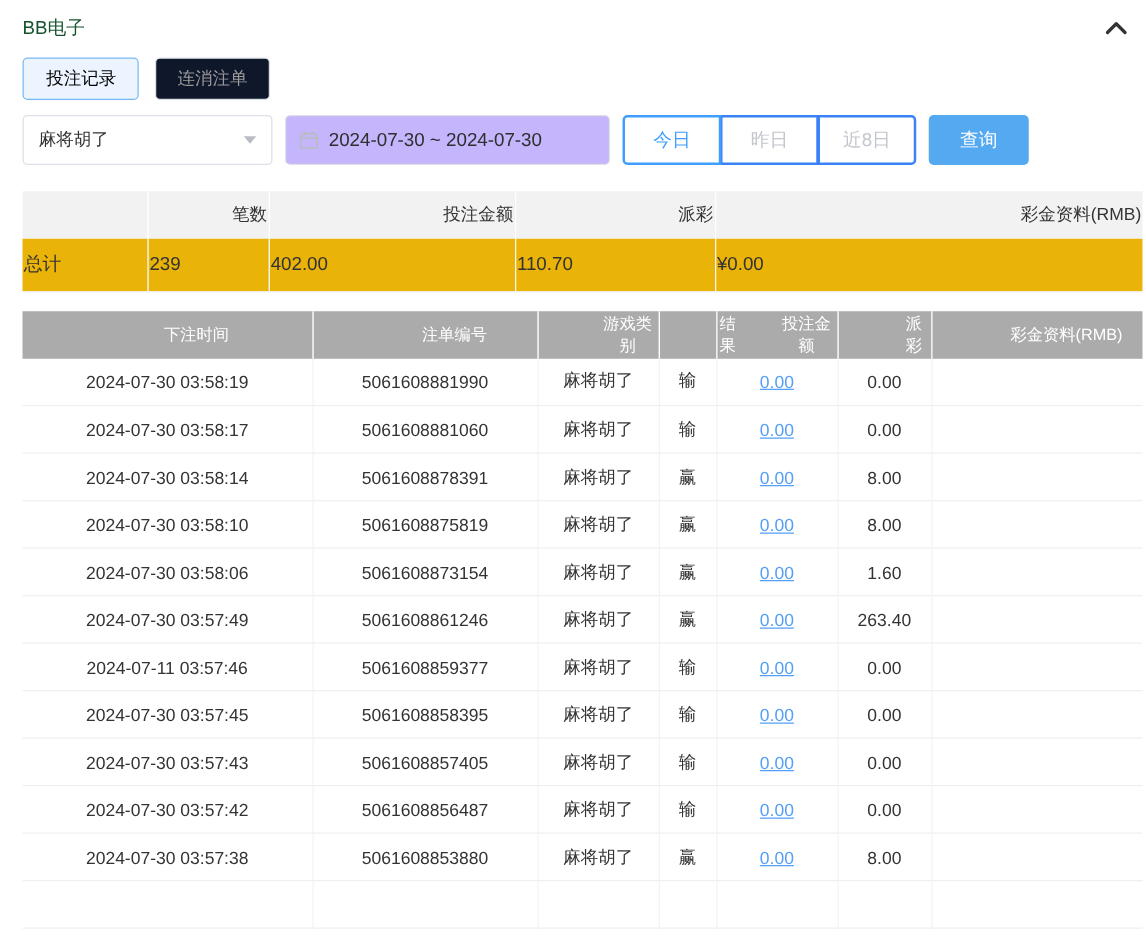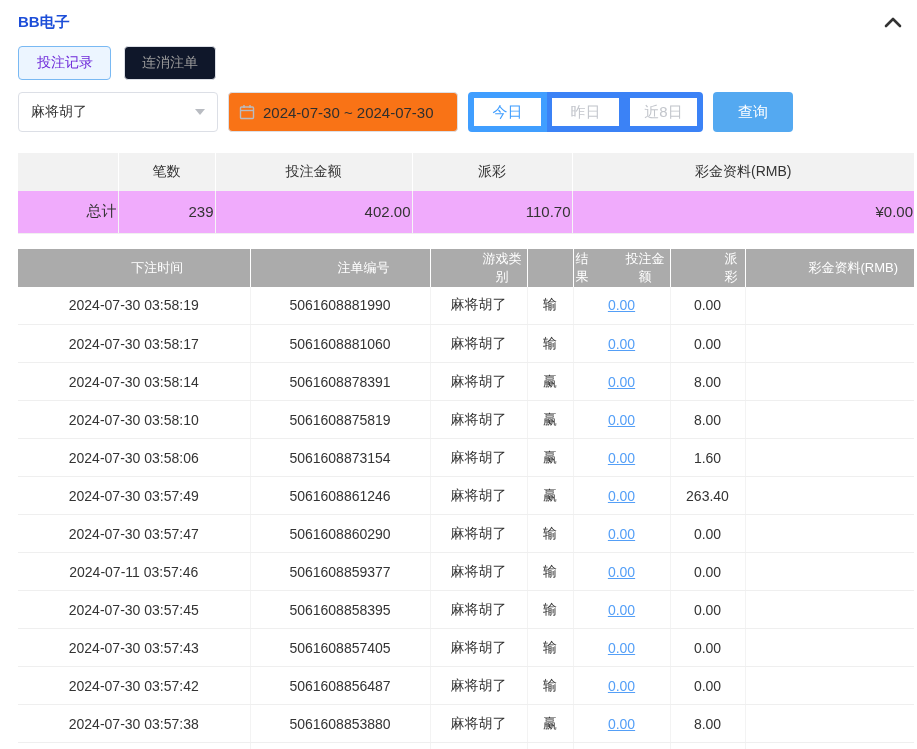--- a/index.html
+++ b/index.html
@@ -10,80 +10,80 @@
     font-family: "Liberation Sans", sans-serif;
     color: #333;
   }
   .page { padding: 0 3px 0 18px; }
 
   
   .panel-header {
     display: flex; justify-content: space-between; align-items: center;
     padding: 12px 12px 8px 0; height: 40px;
   }
-  .panel-title { font-size: 15px; font-weight: 700; color: #1d4ed8; }
+  .panel-title { font-size: 15px; font-weight: 400; color: #14532d; }
   .collapse-btn { cursor: pointer; display: inline-flex; align-items: center; }
 
   
   .tabs { display: flex; gap: 13px; margin: 6px 0 12px; }
   .tab {
     height: 34px; padding: 0 17px; font-size: 14px;
     background: #0f172a; border: 1px solid #dcdfe6; border-radius: 4px;
     color: #9a9a9a; cursor: pointer;
     font-family: "Liberation Sans", sans-serif;
   }
-  .tab.active { background: #ecf5ff; border-color: #79b9f3; color: #6d28d9; padding-left: 18px; }
+  .tab.active { background: #ecf5ff; border-color: #79b9f3; color: #000000; padding-left: 18px; }
 
   
   .filters { display: flex; align-items: center; margin-bottom: 21px; }
   .select {
     width: 200px; height: 40px; border: 1px solid #dcdfe6; border-radius: 4px;
     display: flex; align-items: center; justify-content: space-between;
     padding: 0 12px; font-size: 14px; color: #333; cursor: pointer; background: #fff;
   }
   .caret {
     width: 0; height: 0;
     border-left: 5px solid transparent; border-right: 5px solid transparent;
     border-top: 6px solid #b9bcc2;
   }
   .datepicker {
-    margin-left: 10px; width: 230px; height: 40px;
+    margin-left: 10px; width: 260px; height: 40px;
     border: 1px solid #dcdfe6; border-radius: 4px;
     display: flex; align-items: center; gap: 8px; padding: 0 10px;
-    font-size: 15px; color: #2f2f2f; cursor: pointer; background: #f97316;
+    font-size: 15px; color: #2f2f2f; cursor: pointer; background: #c4b5fd;
   }
   .btn-group { display: flex; margin-left: 10px; }
   .btn-group button {
     width: 79px; height: 40px; background: #fff;
-    border: 6px solid #3b82f6; color: #c3c6cc; font-size: 15px;
+    border: 2px solid #3b82f6; color: #c3c6cc; font-size: 15px;
     margin-left: -1px; cursor: pointer;
     font-family: "Liberation Sans", sans-serif;
   }
   .btn-group button:first-child { margin-left: 0; border-radius: 4px 0 0 4px; }
   .btn-group button:last-child { border-radius: 0 4px 4px 0; }
   .btn-group button.active { color: #409eff; border-color: #409eff; position: relative; z-index: 1; }
   .search-btn {
     margin-left: 10px; width: 80px; height: 40px;
     background: #54a9f1; border: none; border-radius: 4px;
     color: #fff; font-size: 15px; cursor: pointer;
     font-family: "Liberation Sans", sans-serif;
   }
 
   
   table { border-collapse: collapse; width: 100%; table-layout: fixed; }
 
   .summary th {
     background: #f2f2f2; height: 38px; font-size: 14px; font-weight: 400;
-    color: #333; text-align: center; border-right: 1px solid #fff;
+    color: #333; text-align: right; border-right: 1px solid #fff;
   }
   .summary th:last-child { border-right: none; }
   .summary td {
-    height: 42px; text-align: right; font-size: 15px; color: #333;
+    height: 42px; text-align: left; font-size: 15px; color: #333;
     border-bottom: 1px solid #f0f0f0; border-right: 1px solid #f5f5f5;
-    background: #f0abfc;
+    background: #eab308;
   }
   .summary td:last-child { border-right: none; }
 
   .records { margin-top: 15px; }
   .records th {
     background: #ababab; color: #fff; height: 31px;
     font-size: 13px; font-weight: 400; text-align: center;
     border-right: 1px solid #fff;
     padding-left: 48px;
   }
@@ -238,29 +238,20 @@
         <tr>
           <td>2024-07-30 03:57:49</td>
           <td>5061608861246</td>
           <td>麻将胡了</td>
           <td>赢</td>
           <td><a class="amount-link">0.00</a></td>
           <td>263.40</td>
           <td></td>
         </tr>
         <tr>
-          <td>2024-07-30 03:57:47</td>
-          <td>5061608860290</td>
-          <td>麻将胡了</td>
-          <td>输</td>
-          <td><a class="amount-link">0.00</a></td>
-          <td>0.00</td>
-          <td></td>
-        </tr>
-        <tr>
           <td>2024-07-11 03:57:46</td>
           <td>5061608859377</td>
           <td>麻将胡了</td>
           <td>输</td>
           <td><a class="amount-link">0.00</a></td>
           <td>0.00</td>
           <td></td>
         </tr>
         <tr>
           <td>2024-07-30 03:57:45</td>

